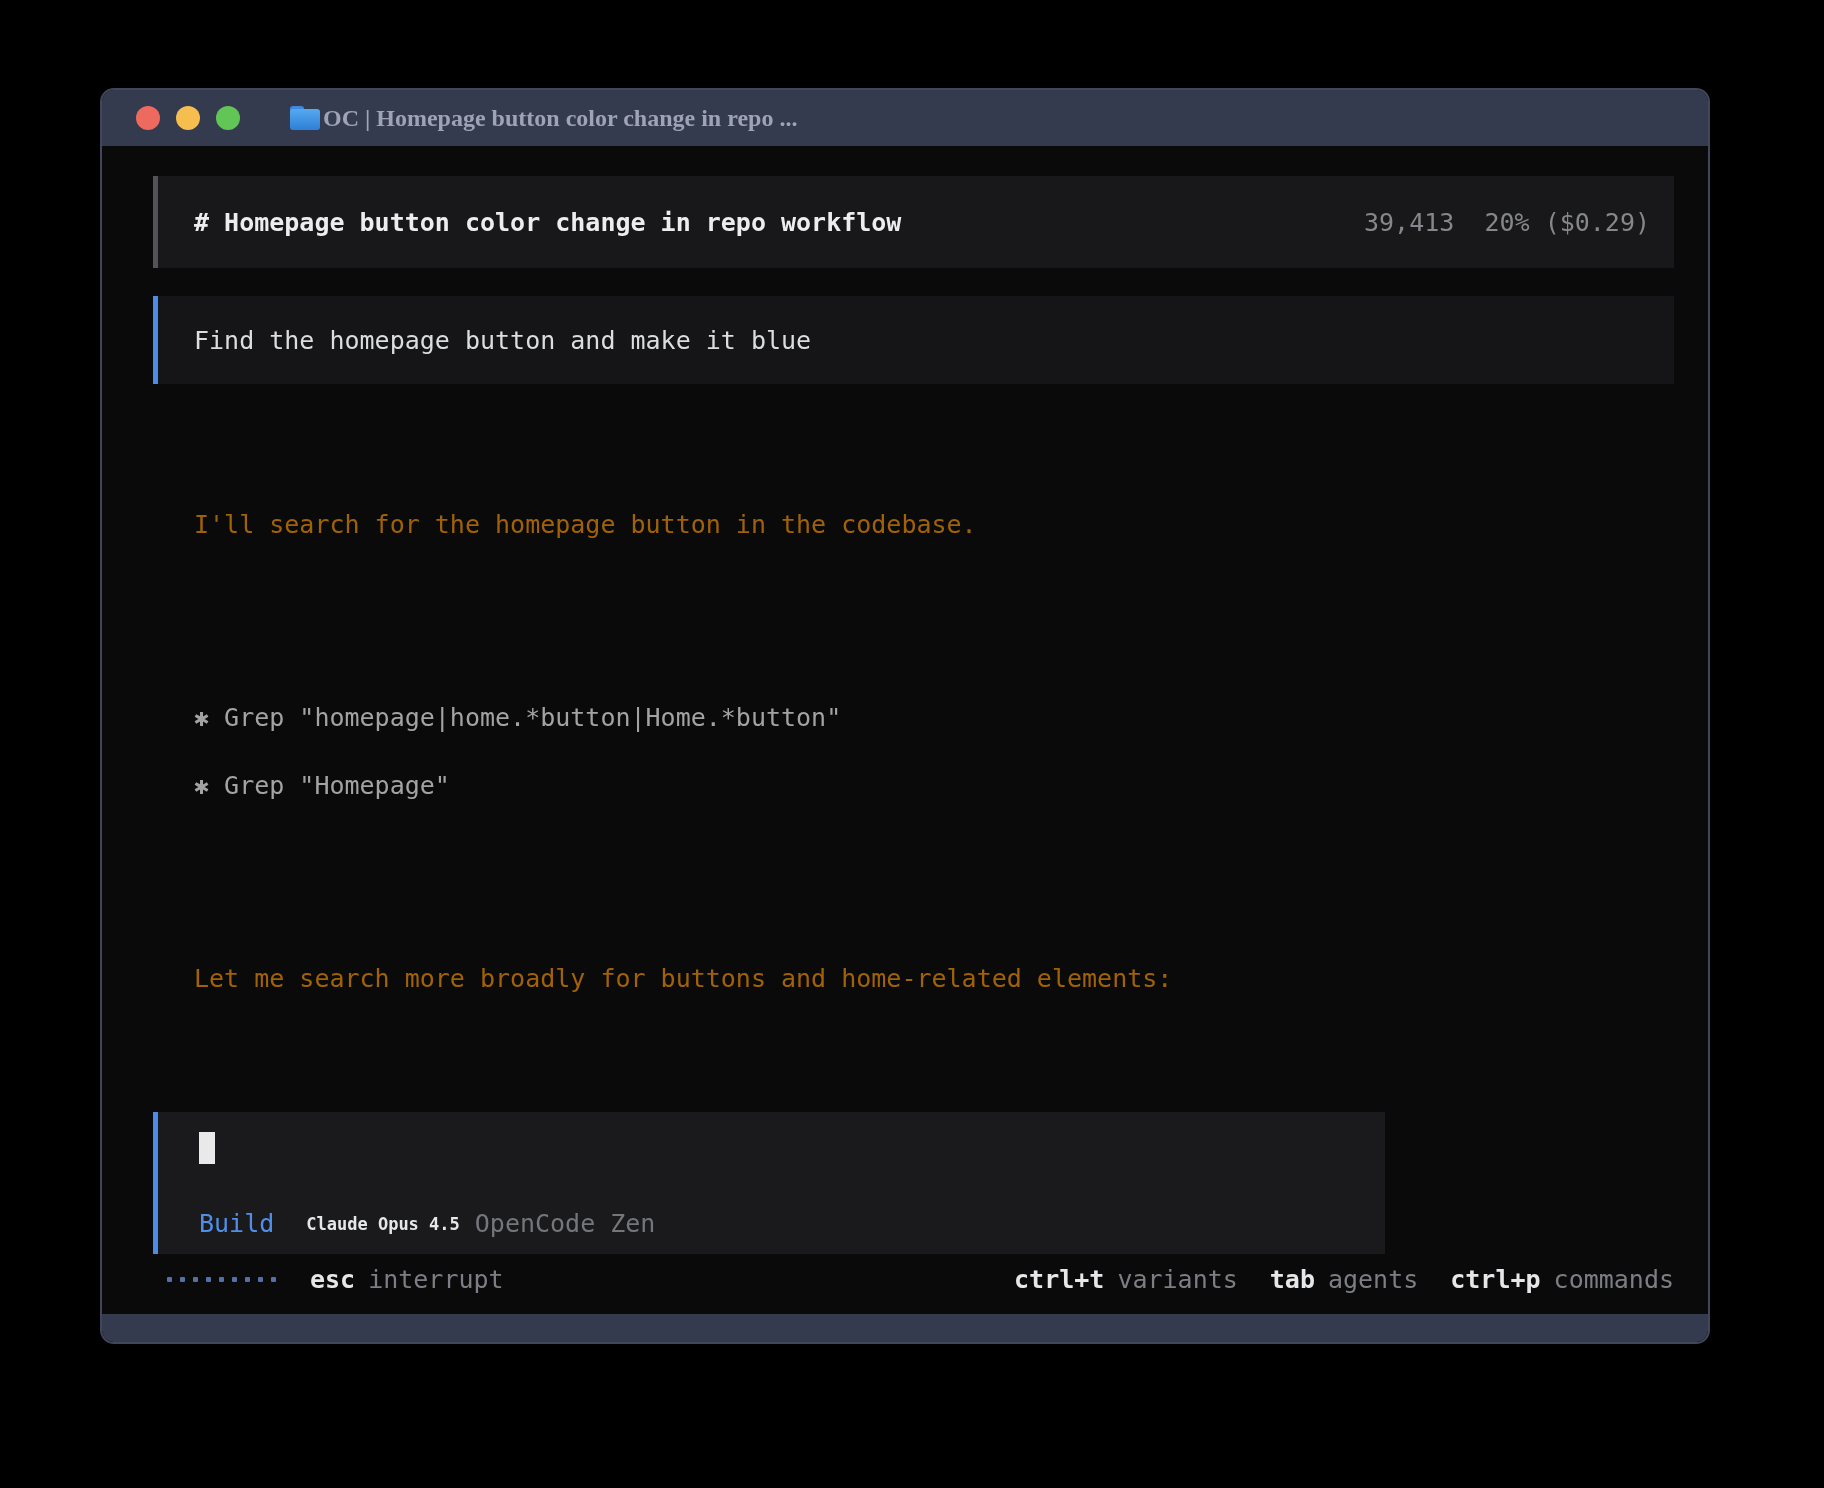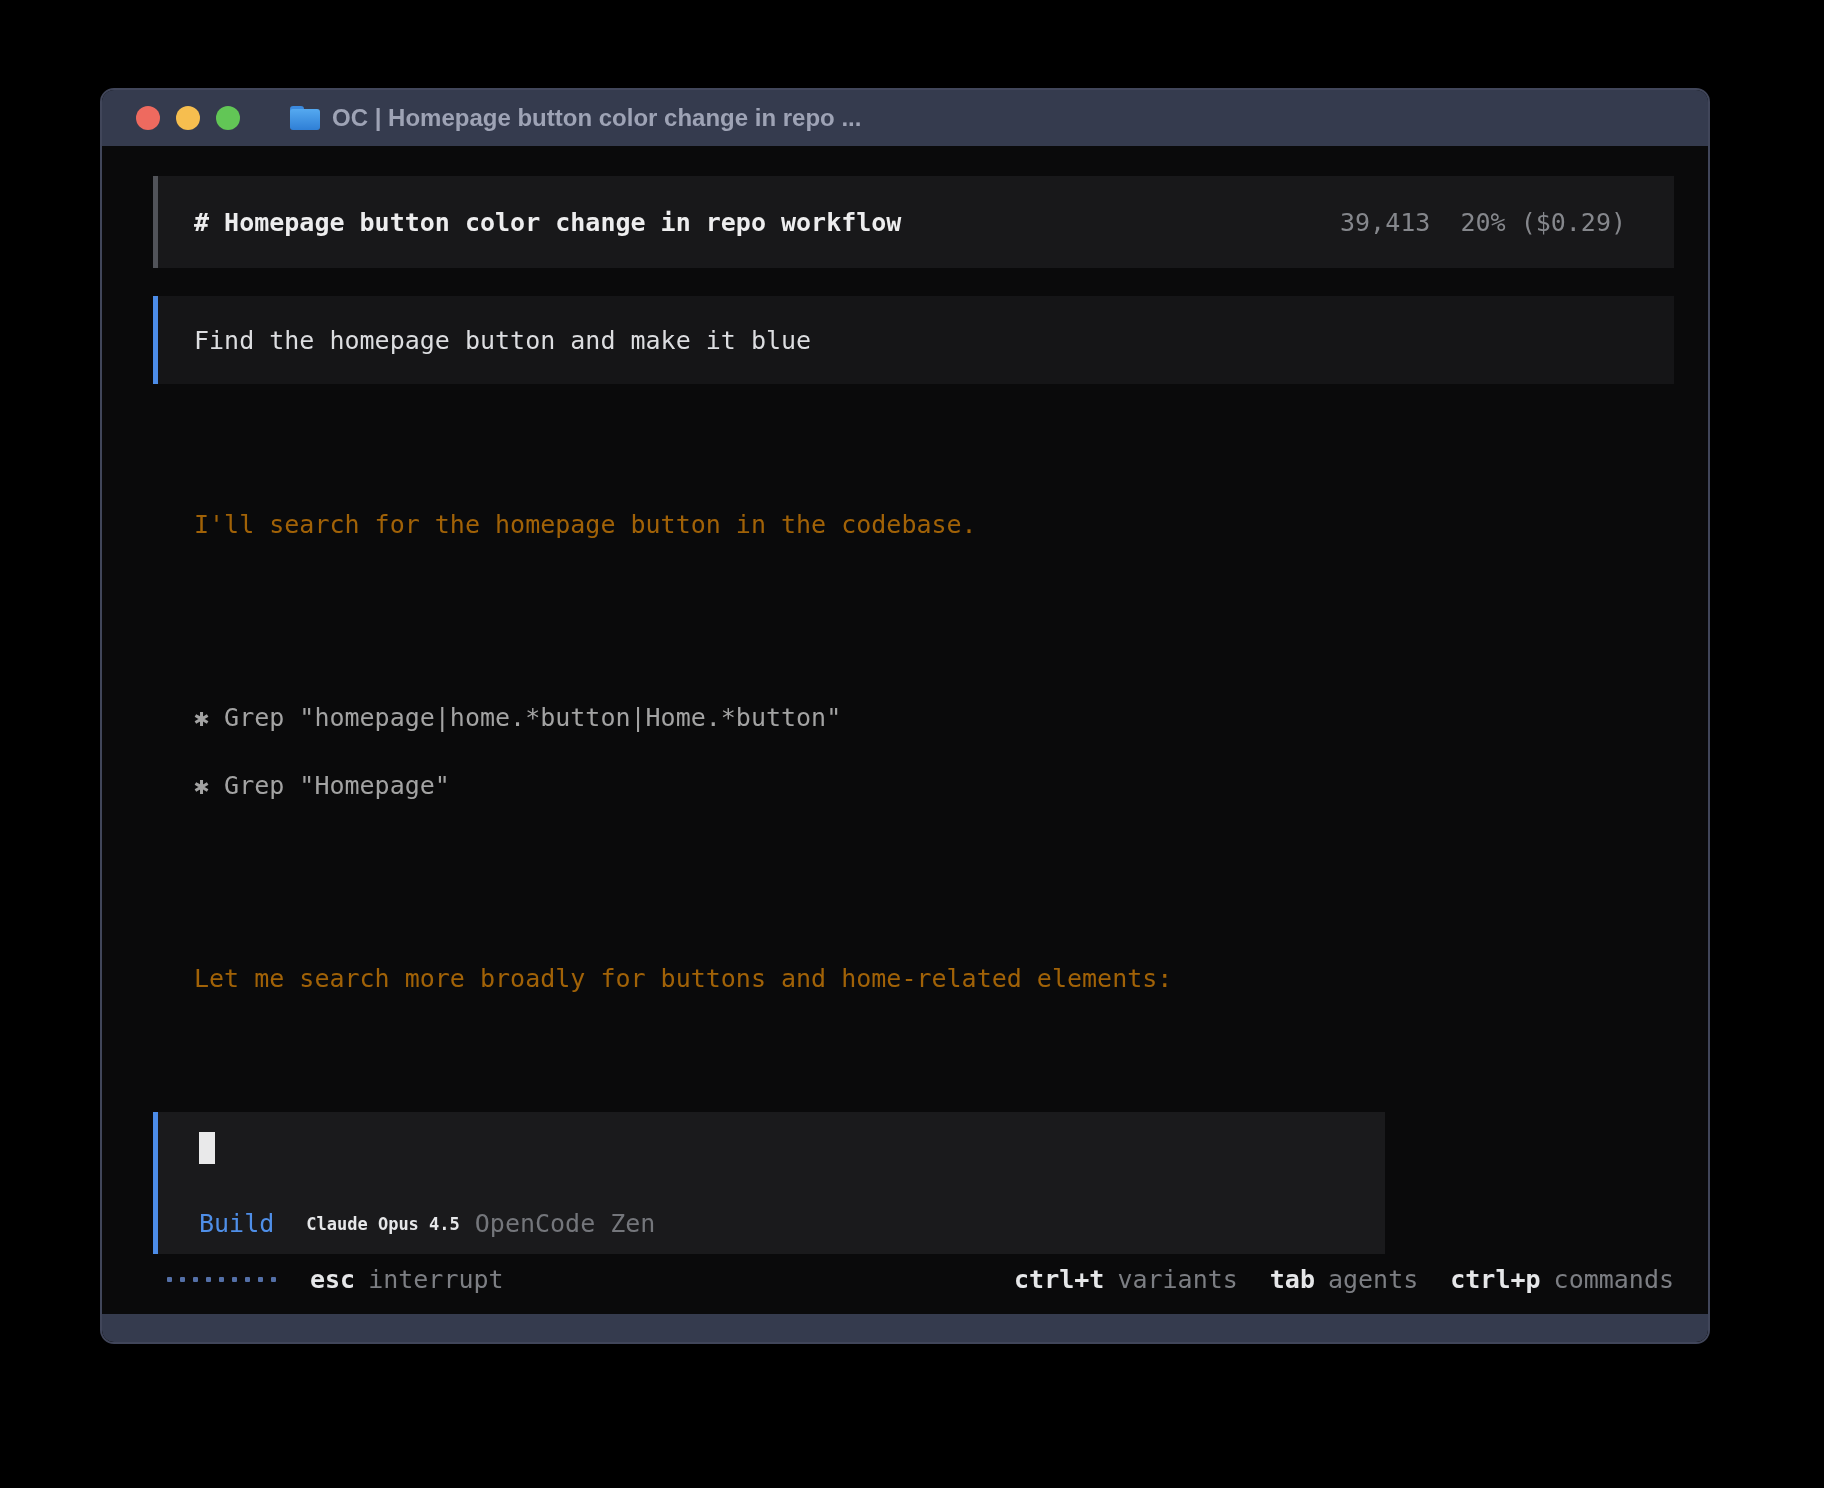--- a/index.html
+++ b/index.html
@@ -15,25 +15,25 @@
     display:flex;align-items:center;}
   .lights{display:flex;align-items:center;gap:16px;margin-left:34px;}
   .light{width:24px;height:24px;border-radius:50%;}
   .light.red{background:#ee6a5f;}
   .light.yellow{background:#f6be4f;}
   .light.green{background:#62c656;}
   .folder{position:relative;width:30px;height:24px;margin-left:50px;flex:0 0 auto;}
   .folder .tab{position:absolute;left:0;top:0;width:14px;height:8px;border-radius:3px 3px 0 0;background:#3b8adf;}
   .folder .body{position:absolute;left:0;top:3px;width:30px;height:21px;border-radius:3px;
     background:linear-gradient(180deg,#55a9f0 0%,#2f7fd6 100%);}
-  .win-title{margin-left:12px;font-family:Liberation Sans, sans-serif;font-weight:700;
+  .win-title{margin-left:3px;font-family:Liberation Serif, serif;font-weight:700;
     font-size:24px;color:#9ea3b5;white-space:pre;}
   
   .block{position:absolute;left:51px;width:1521px;box-sizing:border-box;
-    padding-left:36px;padding-right:48px;display:flex;align-items:center;}
+    padding-left:36px;padding-right:24px;display:flex;align-items:center;}
   .header-block{top:86px;height:92px;background:#18181a;border-left:5px solid #515359;
     justify-content:space-between;}
   .h-title{font-size:25px;font-weight:700;color:#ededee;}
   .h-stats{font-size:25px;color:#85878c;}
   .user-block{top:206px;height:88px;background:#151517;border-left:5px solid #4c8ce8;}
   .u-text{font-size:25px;color:#dcdde0;}
   
   .conversation{position:absolute;left:92px;top:294px;width:1488px;padding-top:31px;}
   .para{margin-bottom:30px;}
   .line{font-size:25px;line-height:30px;}

